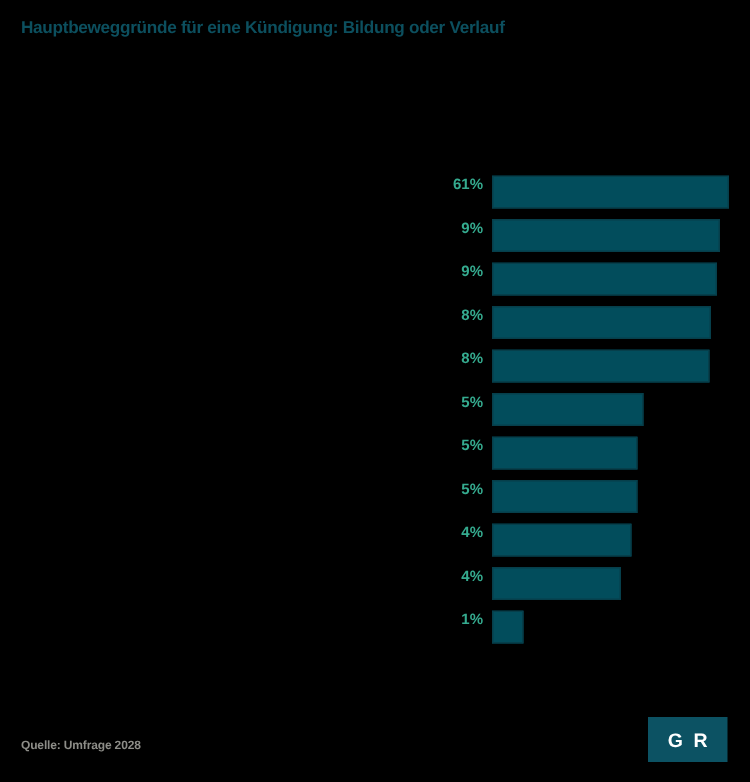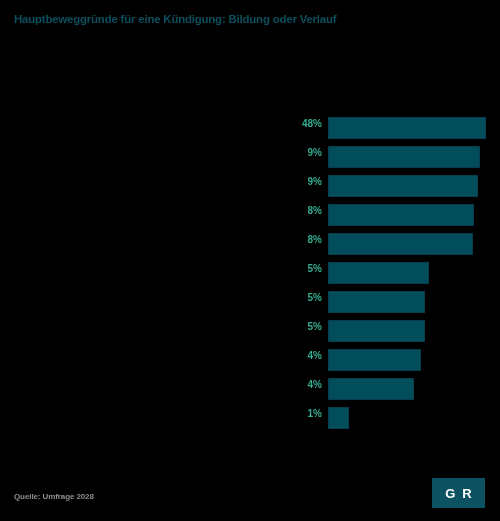--- a/index.html
+++ b/index.html
@@ -117,21 +117,21 @@
 </head>
 <body>
 
 <div id="chart-card">
 
   <div id="chart-title">Hauptbeweggründe für eine Kündigung: Bildung oder Verlauf</div>
 
   <div id="plot">
       <div class="bar-row" style="top: 0px;">
         <div class="bar-cat-label"></div>
-        <div class="bar-value-label">48%</div>
+        <div class="bar-value-label">61%</div>
         <div class="bar-track">
           <div class="bar-fill" style="width: 158px; background: rgb(2, 77, 92);"></div>
         </div>
       </div>
       <div class="bar-row" style="top: 29px;">
         <div class="bar-cat-label"></div>
         <div class="bar-value-label">9%</div>
         <div class="bar-track">
           <div class="bar-fill" style="width: 152px; background: rgb(2, 77, 92);"></div>
         </div>

